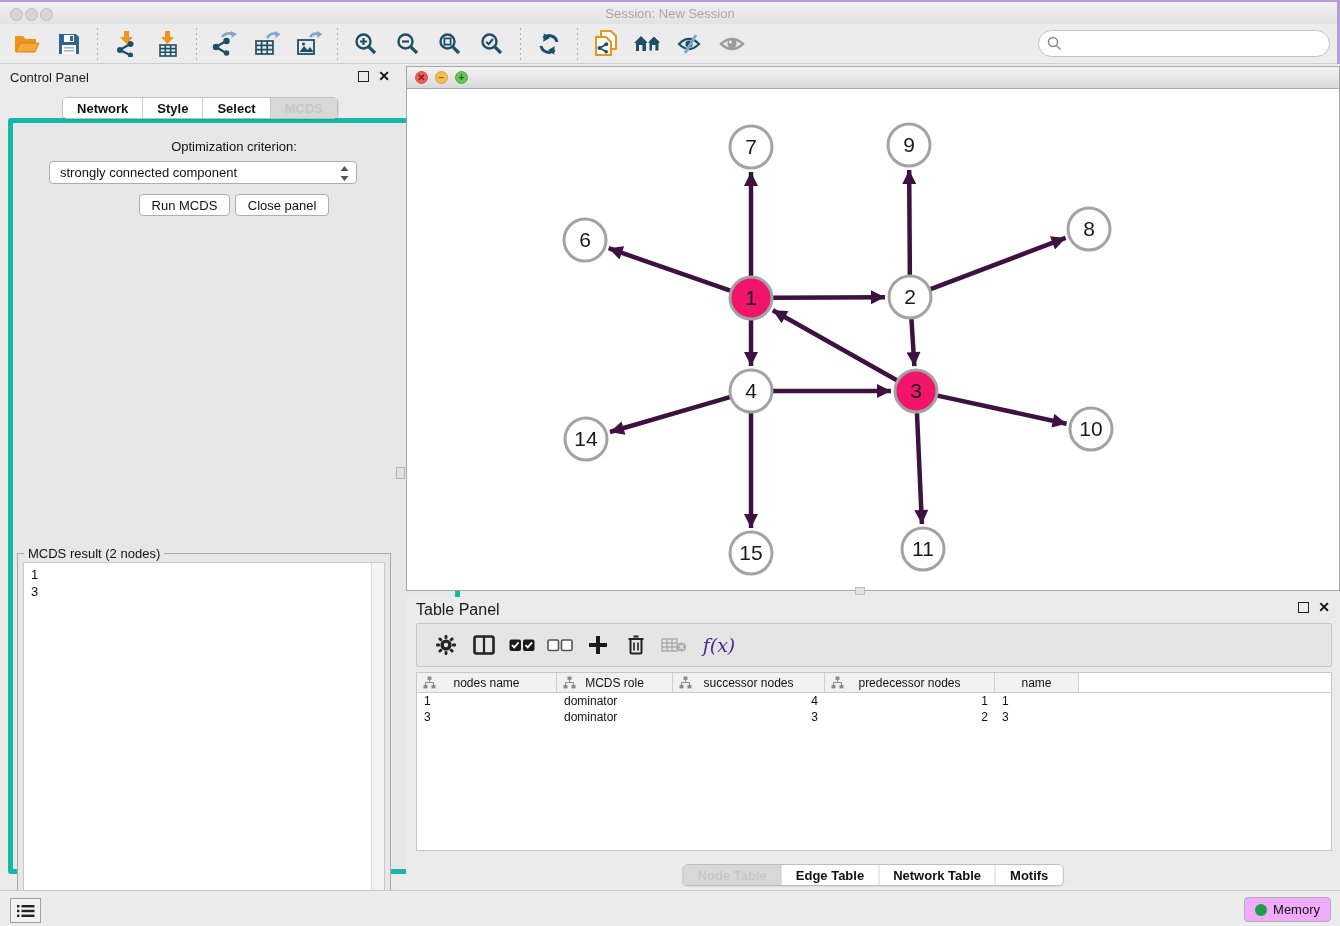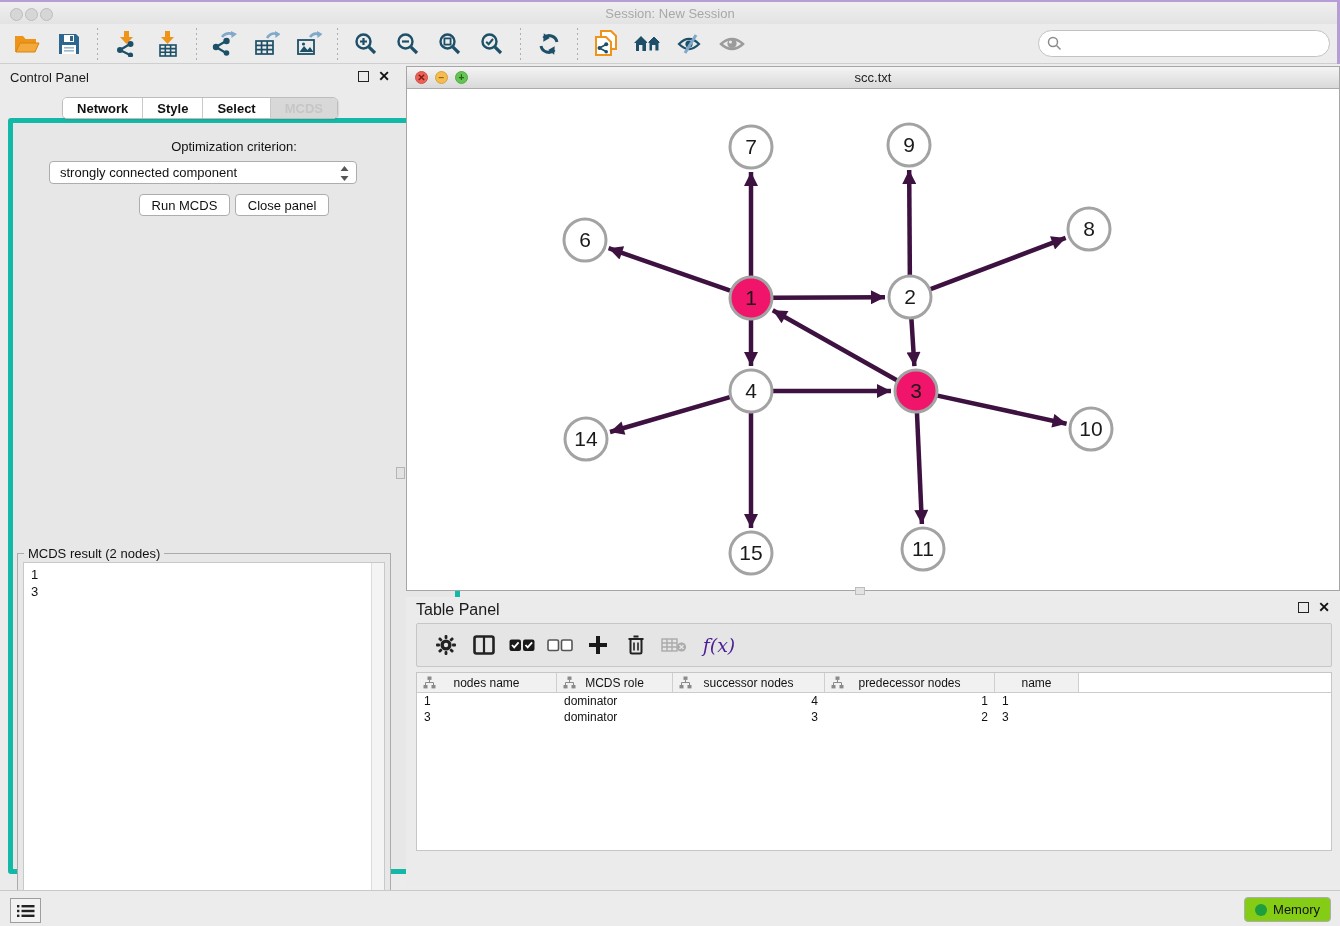--- a/index.html
+++ b/index.html
@@ -95,21 +95,21 @@
   .td-cell { font-size:12px; color:#111; padding:1px 7px 0 7px; overflow:hidden; white-space:nowrap; }
   .tbl-tabs { position:absolute; top:267px; left:50%; transform:translateX(-50%); display:flex;
     border:1px solid #BDBDBD; border-radius:5px; overflow:hidden; background:#fff; height:22px;
     box-shadow:0 1px 1px rgba(0,0,0,0.08); }
 
   
   .statusbar { position:absolute; left:0; top:890px; width:1340px; height:36px;
     background:#ECECEC; border-top:1px solid #C9C9C9; }
   .list-btn { position:absolute; left:10px; top:7px; width:31px; height:25px; background:#F2F2F2;
     border:1px solid #9E9E9E; display:flex; align-items:center; justify-content:center; }
-  .memory-btn { position:absolute; right:9px; top:6px; height:25px; background:#84cc16;
+  .memory-btn { position:absolute; right:9px; top:6px; height:25px; background:#f0abfc;
     border:1px solid #ADADAD; border-radius:4px; display:flex; align-items:center; gap:6px;
     padding:0 10px; font-size:13px; color:#111; }
   .mem-dot { width:12px; height:12px; border-radius:50%; background:#1E9E3E; }
 </style>
 </head>
 <body>
 
 <div class="desktop-top"></div>
 <div class="desktop-right"></div>
 
@@ -305,21 +305,20 @@
 </div>
 
 <div class="vsplit-handle"></div>
 <div class="hsplit-handle"></div>
 
 <div class="net-window">
   <div class="net-titlebar">
     <div class="nt-dot" style="left:8px; background:#EE6156; border:1px solid #CE5146; color:#7A1D15;">✕</div>
     <div class="nt-dot" style="left:28px; background:#F5BD4F; border:1px solid #D6A243; color:#8F6316;">−</div>
     <div class="nt-dot" style="left:48px; background:#62C554; border:1px solid #58A942; color:#2A6218;">+</div>
-    <div class="net-title">scc.txt</div>
   </div>
   <div class="net-canvas">
     <svg width="932" height="501" viewBox="0 0 932 501">
         <defs>
           <marker id="arrow" viewBox="0 0 10 10" refX="10" refY="5" markerWidth="17" markerHeight="14" markerUnits="userSpaceOnUse" orient="auto">
             <path d="M0,0 L10,5 L0,10 Z" fill="#3D1140"></path>
           </marker>
         </defs>
         <line x1="344" y1="187" x2="344" y2="83" stroke="#3D1140" stroke-width="4.5" marker-end="url(#arrow)"></line>
         <line x1="323.23121807335133" y1="201.7434376400866" x2="201.60088855300984" y2="159.24609359081066" stroke="#3D1140" stroke-width="4.5" marker-end="url(#arrow)"></line>
@@ -485,20 +484,26 @@
         </div>
         <div class="tbl-row">
           <div class="td-cell" style="width: 140px; text-align: left;">3</div>
           <div class="td-cell" style="width: 116px; text-align: left;">dominator</div>
           <div class="td-cell" style="width: 152px; text-align: right;">3</div>
           <div class="td-cell" style="width: 170px; text-align: right;">2</div>
           <div class="td-cell" style="width: 84px; text-align: left;">3</div>
         </div>
       </div>
   </div>
+  <div class="tbl-tabs">
+      <div class="seg seg-active" style="font-weight: 700;">Node Table</div>
+      <div class="seg" style="font-weight: 700;">Edge Table</div>
+      <div class="seg" style="font-weight: 700;">Network Table</div>
+      <div class="seg" style="font-weight: 700;">Motifs</div>
+    </div>
 </div>
 
 <div class="statusbar">
   <div class="list-btn">
     <svg width="18" height="14" viewBox="0 0 18 14">
         <g fill="#222">
           <rect x="0" y="1" width="2.4" height="2.4"></rect>
           <rect x="4.5" y="1" width="13" height="2.4"></rect>
           <rect x="0" y="5.8" width="2.4" height="2.4"></rect>
           <rect x="4.5" y="5.8" width="13" height="2.4"></rect>

